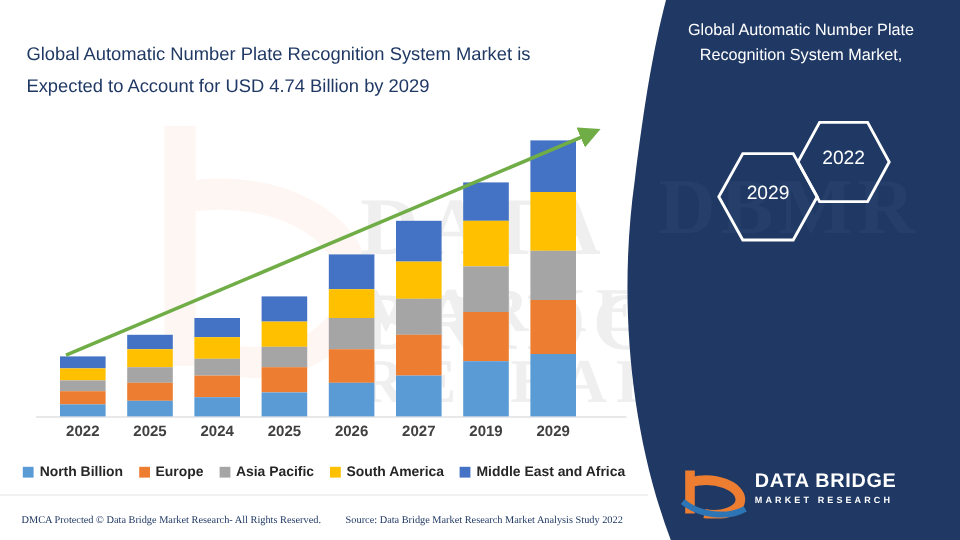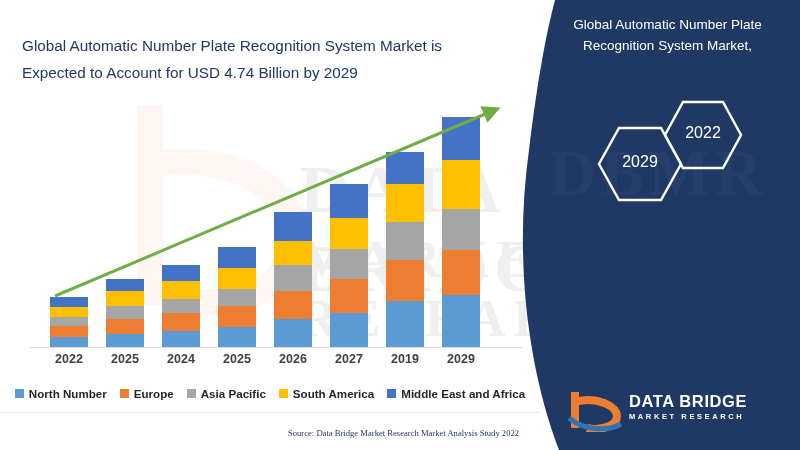--- a/index.html
+++ b/index.html
@@ -163,41 +163,42 @@
       <div class="xlab" style="left: 189px;">2025</div>
       <div class="xlab" style="left: 245px;">2026</div>
       <div class="xlab" style="left: 301px;">2027</div>
       <div class="xlab" style="left: 357px;">2019</div>
       <div class="xlab" style="left: 413px;">2029</div>
     </div>
 
   <div class="legend" id="legend">
       <div class="lg-item">
         <span class="lg-sw" style="background: rgb(91, 155, 213);"></span>
-        <span class="lg-tx">North Number</span>
+        <span class="lg-tx">North Billion</span>
       </div>
       <div class="lg-item">
         <span class="lg-sw" style="background: rgb(237, 125, 49);"></span>
         <span class="lg-tx">Europe</span>
       </div>
       <div class="lg-item">
         <span class="lg-sw" style="background: rgb(165, 165, 165);"></span>
         <span class="lg-tx">Asia Pacific</span>
       </div>
       <div class="lg-item">
         <span class="lg-sw" style="background: rgb(255, 192, 0);"></span>
         <span class="lg-tx">South America</span>
       </div>
       <div class="lg-item">
         <span class="lg-sw" style="background: rgb(68, 114, 196);"></span>
         <span class="lg-tx">Middle East and Africa</span>
       </div>
     </div>
 
   <div class="footline"></div>
+  <div class="foot foot-l">DMCA Protected © Data Bridge Market Research- All Rights Reserved.</div>
   <div class="foot foot-r">Source: Data Bridge Market Research Market Analysis Study 2022</div>
 
   <div class="panel">
     <div class="panel-wm">DBMR</div>
 
     <div class="panel-title">
       <div>Global Automatic Number Plate</div>
       <div>Recognition System Market,</div>
     </div>
 

